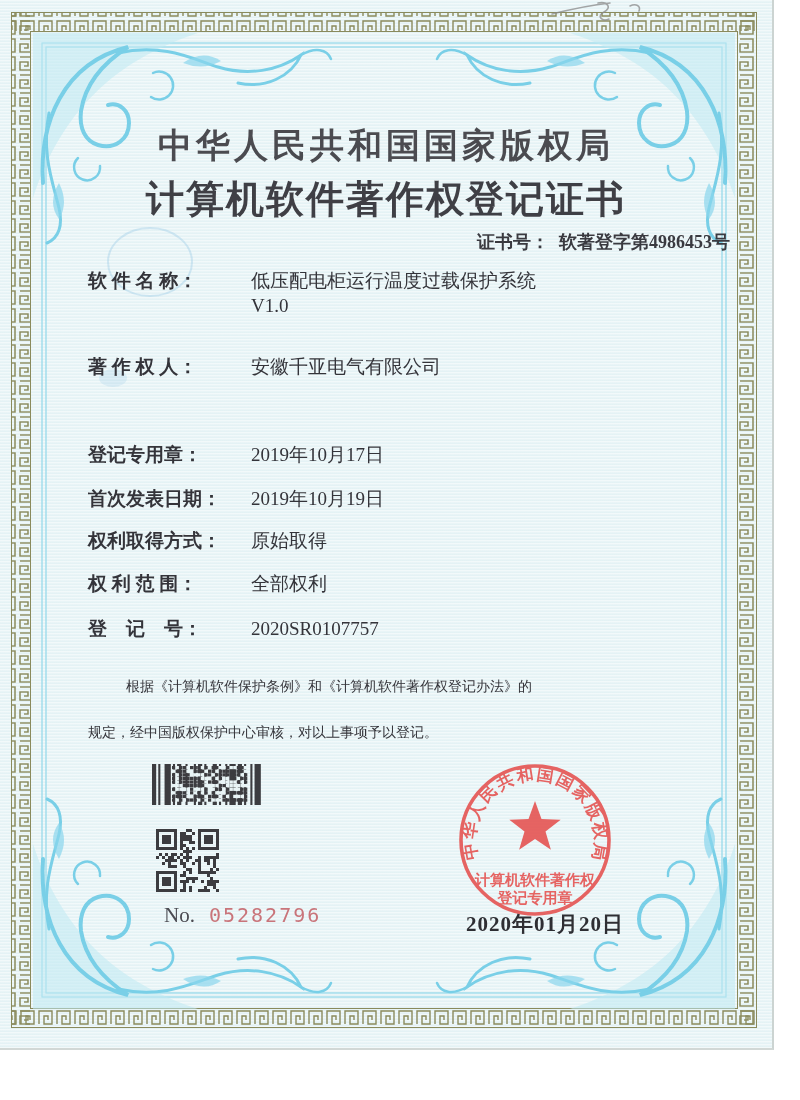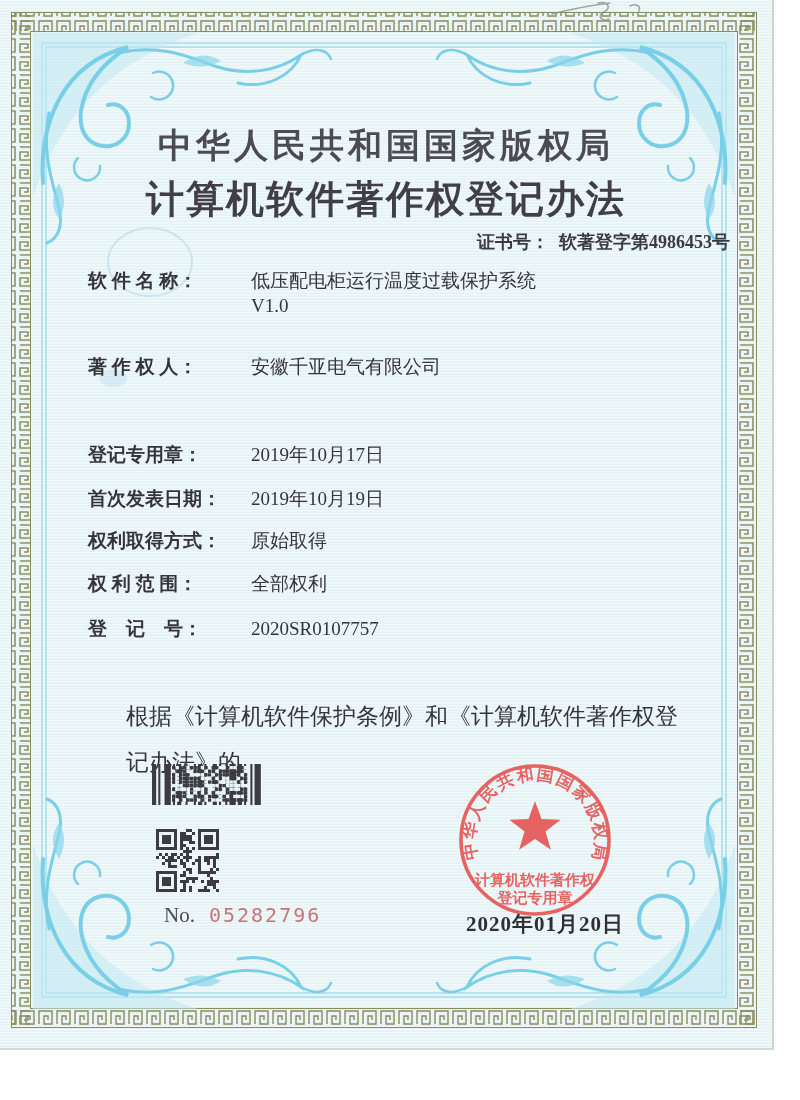--- a/index.html
+++ b/index.html
@@ -13,21 +13,21 @@
   .deco{position:absolute;left:0;top:0;}
   .authority{position:absolute;left:0;top:123px;width:772px;text-align:center;
              font-size:34px;font-weight:600;letter-spacing:4px;color:#4b4b50;}
   .cert-title{position:absolute;left:0;top:174px;width:772px;text-align:center;
               font-size:38px;font-weight:bold;letter-spacing:2px;color:#3f3f45;}
   .cert-no{position:absolute;left:477px;top:230px;font-size:18px;font-weight:bold;color:#3a3a40;}
   .cert-no .val{margin-left:10px;font-weight:bold;}
   .field{position:absolute;left:88px;display:flex;font-size:19px;color:#34343a;line-height:25px;justify-content:center;}
   .flabel{width:135px;font-weight:bold;flex:none;white-space:pre;}
   .fvalue{font-weight:normal;margin-left:28px;}
-  .statement{position:absolute;left:88px;top:694px;width:604px;font-size:23px;
+  .statement{position:absolute;left:88px;top:664px;width:604px;font-size:14px;
              color:#34343a;line-height:46px;}
   .statement .s1{padding-left:38px;}
   .barcode{position:absolute;left:152px;top:764px;}
   .qr{position:absolute;left:156px;top:829px;}
   .serial{position:absolute;left:126px;top:903px;font-size:21px;color:#4b4b52;padding-left:38px;}
   .serial .num{font-family:"DejaVu Sans Mono","Liberation Mono",monospace;
                font-size:20px;color:#c9747a;letter-spacing:2px;margin-left:14px;}
   .seal{position:absolute;left:452px;top:757px;}
   .seal-date{position:absolute;left:466px;top:910px;font-size:21px;font-weight:600;
              letter-spacing:1px;color:#2e2e33;}
@@ -78,21 +78,21 @@
       <ellipse cx="113" cy="378" rx="14" ry="9" fill="rgba(130,190,225,0.18)"></ellipse>
 
       <g stroke="#8a8a8a" stroke-width="1.6" fill="none" opacity="0.75" stroke-linecap="round">
         <path d="M552,14 C572,9 592,5 610,3"></path>
         <path d="M598,3 C608,1 612,8 604,12 C596,16 602,22 609,19"></path>
         <path d="M630,6 C636,3 641,6 639,11"></path>
       </g>
     </svg>
 
     <div class="authority">中华人民共和国国家版权局</div>
-    <div class="cert-title">计算机软件著作权登记办法</div>
+    <div class="cert-title">计算机软件著作权登记证书</div>
     <div class="cert-no">
       <span>证书号：</span><span class="val">软著登字第4986453号</span>
     </div>
 
     <div class="field" style="top:268px">
       <span class="flabel">软 件 名 称：</span>
       <span class="fvalue">
         <div>低压配电柜运行温度过载保护系统</div>
         <div>V1.0</div>
       </span>
@@ -117,20 +117,21 @@
       <span class="flabel">权利取得方式：</span>
       <span class="fvalue">原始取得</span>
     </div>
     <div class="field" style="top:616px">
       <span class="flabel">登　记　号：</span>
       <span class="fvalue">2020SR0107757</span>
     </div>
 
     <div class="statement">
       <div class="s1">根据《计算机软件保护条例》和《计算机软件著作权登记办法》的</div>
+      <div class="s2">规定，经中国版权保护中心审核，对以上事项予以登记。</div>
     </div>
 
     <div class="barcode">
       <svg id="barcode-svg" width="113" height="41">
           <rect x="0" y="0" width="4.185185185185185" height="41" fill="#3c3c40"></rect>
           <rect x="6.277777777777778" y="0" width="2.0925925925925926" height="41" fill="#3c3c40"></rect>
           <rect x="12.555555555555555" y="0" width="6.277777777777778" height="41" fill="#3c3c40"></rect>
           <rect x="20.925925925925924" y="0" width="2.0925925925925926" height="41" fill="#3c3c40"></rect>
           <rect x="25.111111111111107" y="0" width="4.185185185185185" height="41" fill="#3c3c40"></rect>
           <rect x="33.481481481481474" y="0" width="2.0925925925925926" height="41" fill="#3c3c40"></rect>

